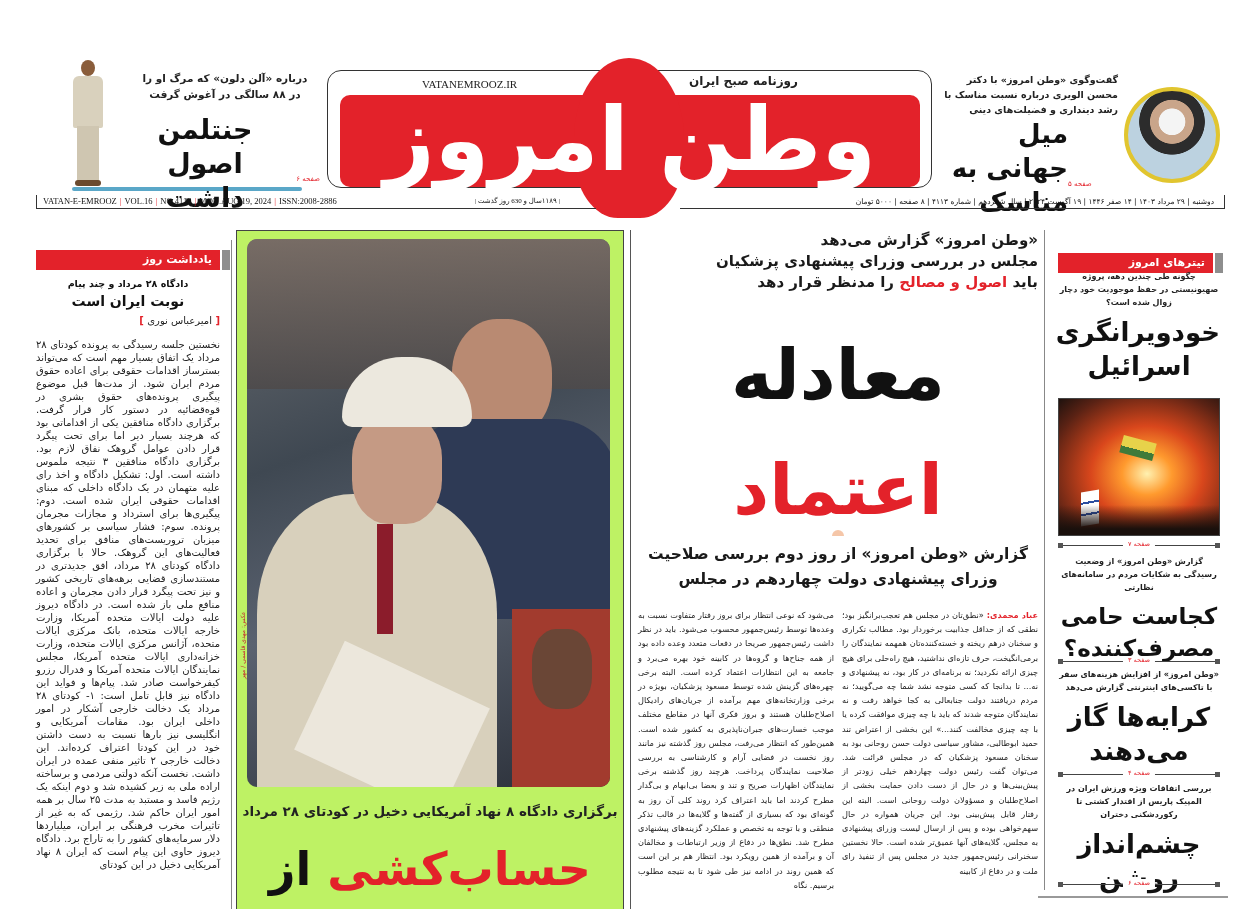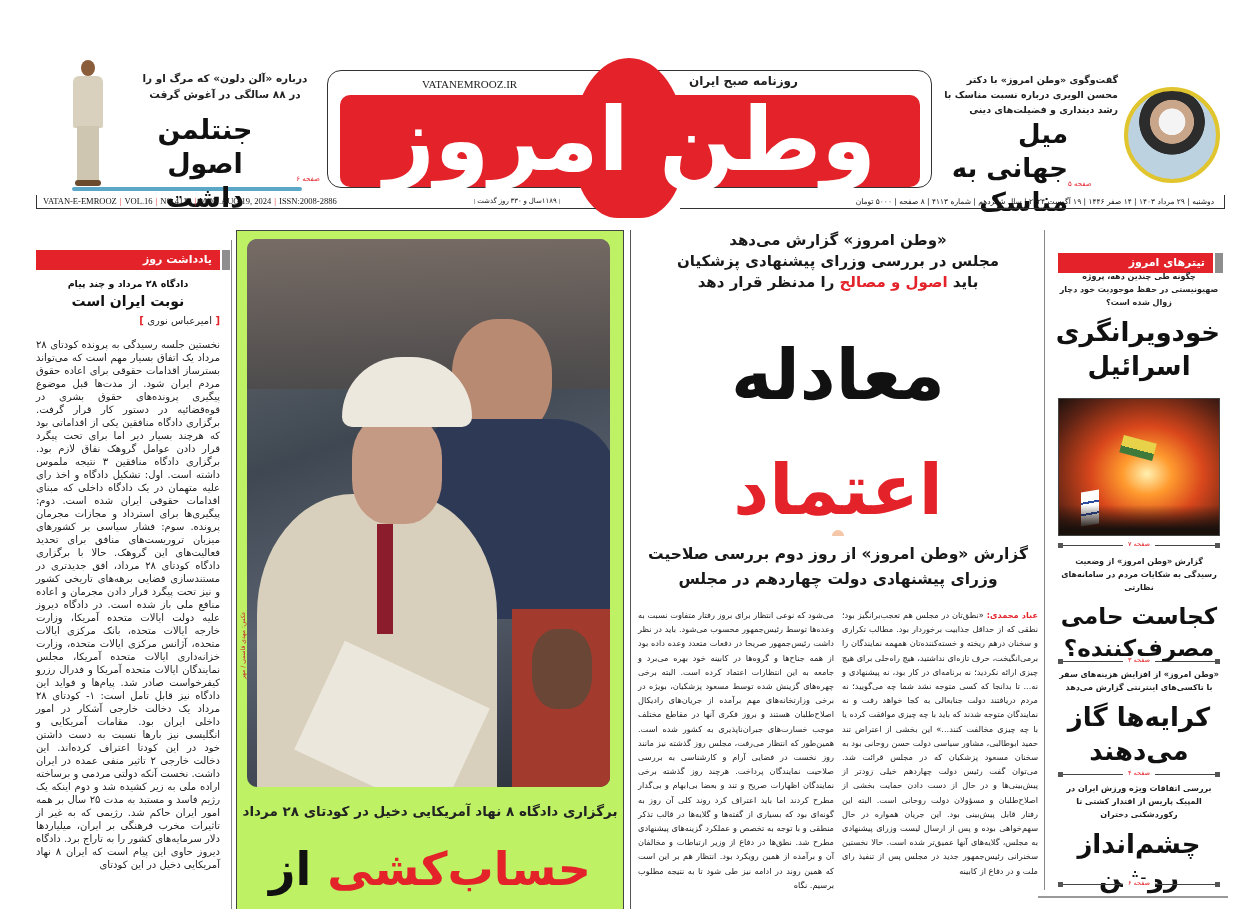--- a/index.html
+++ b/index.html
@@ -63,21 +63,21 @@
   .main-photo .poster .face { position: absolute; left: 20px; top: 20px; width: 60px; height: 80px; background: #6a4636; border-radius: 40%; }
   .main-photo .paper { position: absolute; left: 65px; top: 430px; width: 160px; height: 120px; background: #ece7dc; transform: rotate(25deg); }
   .photo-credit { position: absolute; left: 2px; top: 380px; width: 10px; height: 170px; writing-mode: vertical-rl; transform: rotate(180deg); font-size: 6px; color: #c1272d; white-space: nowrap; overflow: hidden; }
   #photo-feature .kicker { position: absolute; left: 0; top: 572px; width: 100%; text-align: center; direction: rtl; font-size: 13.5px; font-weight: bold; color: #222; }
   #photo-feature .headline { position: absolute; left: 0; top: 608px; width: 100%; text-align: center; direction: rtl; font-size: 46px; line-height: 60px; font-weight: bold; color: #111; }
   #photo-feature .headline .red { color: #e3222a; }
 
   
   #lead { position: absolute; left: 630px; top: 230px; width: 410px; height: 679px; }
   #lead .rule { position: absolute; left: 0; top: 0; width: 1px; height: 679px; background: #555; }
-  #lead .kicker { position: absolute; left: 8px; top: 0; width: 400px; text-align: center; direction: rtl; font-size: 15px; line-height: 21px; font-weight: bold; color: #1a1a1a; }
+  #lead .kicker { position: absolute; left: 8px; top: 0; width: 400px; direction: rtl; font-size: 15px; line-height: 21px; font-weight: bold; color: #1a1a1a; }
   #lead .kicker .red { color: #e3222a; }
   #lead .hl1 { position: absolute; left: 8px; top: 95px; width: 400px; text-align: center; direction: rtl; font-size: 70px; line-height: 100px; font-weight: bold; color: #111; }
   #lead .hl2 { position: absolute; left: 8px; top: 210px; width: 400px; text-align: center; direction: rtl; font-size: 70px; line-height: 100px; font-weight: bold; color: #e3222a; }
   #lead .dot { position: absolute; left: 202px; top: 300px; width: 12px; height: 6px; background: #f5c6a8; border-radius: 6px 6px 0 0; }
   #lead .subhead { position: absolute; left: 8px; top: 312px; width: 400px; text-align: center; direction: rtl; font-size: 15.5px; line-height: 25px; font-weight: bold; color: #1a1a1a; }
   #lead .col { position: absolute; top: 378px; width: 196px; font-size: 8.2px; line-height: 14.2px; text-align: justify; direction: rtl; color: #222; }
   #lead .col.right { left: 212px; }
   #lead .col.left { left: 8px; }
   #lead .col .speaker { color: #e3222a; font-weight: bold; }
 
@@ -126,21 +126,21 @@
 
   <div class="teaser-right">
     <div class="kicker rtl">گفت‌وگوی «وطن امروز» با دکتر محسن الویری درباره نسبت مناسک با رشد دینداری و فضیلت‌های دینی</div>
     <div class="title rtl">میل جهانی به مناسک</div>
     <div class="portrait"></div>
     <div class="page-ref rtl">صفحه ۵</div>
   </div>
 
   <div class="dateline-left">
     <span>VATAN-E-EMROOZ</span><span class="sep">|</span><span>VOL.16</span><span class="sep">|</span><span>NO.4113</span><span class="sep">|</span><span>MON.AUG.19, 2024</span><span class="sep">|</span><span>ISSN:2008-2886</span>
-    <span class="past">| ۱۱۸۹سال و ۳۳۰ روز گذشت |</span>
+    <span class="past">| ۱۱۸۹سال و 630 روز گذشت |</span>
   </div>
   <div class="dateline-right">دوشنبه | ۲۹ مرداد ۱۴۰۳ | ۱۴ صفر ۱۴۴۶ | ۱۹ آگوست ۲۰۲۴ | سال شانزدهم | شماره ۴۱۱۳ | ۸ صفحه | ۵۰۰۰ تومان</div>
 </div>
 
 <div id="editorial">
   <div class="rule"></div>
   <div class="section-tag">یادداشت روز</div>
   <div class="kicker">دادگاه ۲۸ مرداد و چند پیام</div>
   <div class="title">نوبت ایران است</div>
   <div class="author"><span class="br">[ </span><span>امیرعباس نوری</span><span class="br"> ]</span></div>

